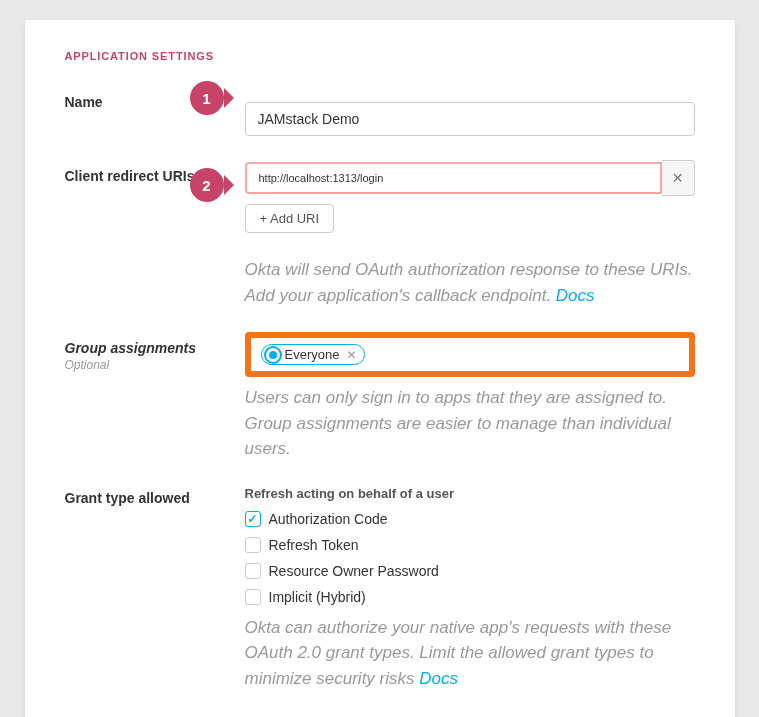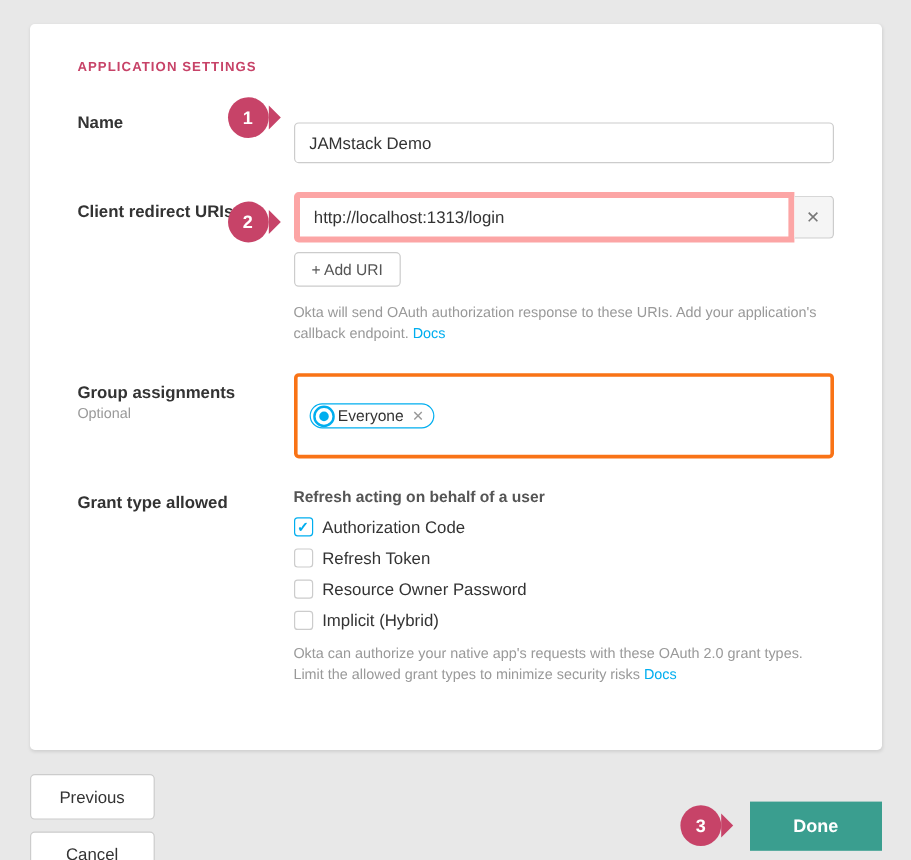--- a/index.html
+++ b/index.html
@@ -89,24 +89,24 @@
     }
 
     .uri-row {
       display: flex;
       align-items: center;
       margin-bottom: 8px;
     }
 
     .uri-input {
       flex: 1;
-      border: 5px solid #fca5a5;
+      border: 2px solid #fca5a5;
       border-radius: 4px 0 0 4px;
       padding: 8px 12px;
-      font-size: 14px;
+      font-size: 11px;
       color: #333;
       outline: none;
     }
 
     .uri-clear-btn {
       border: 1px solid #ccc;
       border-left: none;
       background: #f5f5f5;
       border-radius: 0 4px 4px 0;
       padding: 0 10px;
@@ -123,40 +123,41 @@
       background: none;
       border: 1px solid #ccc;
       border-radius: 4px;
       padding: 6px 14px;
       font-size: 13px;
       color: #555;
       cursor: pointer;
       display: inline-flex;
       align-items: center;
       gap: 4px;
-      margin-bottom: 8px;
+      margin-bottom: 20px;
     }
 
     .help-text {
-      font-size: 12px;
+      font-size: 17px;
       color: #999;
       line-height: 1.5;
       margin-top: 4px;
+      font-style: italic;
     }
 
     .help-text a {
       color: #00aeef;
       text-decoration: none;
     }
 
     .group-tag-input {
       width: 100%;
-      border: 3px solid #f97316;
-      border-radius: 4px;
-      padding: 22px 10px;
+      border: 6px solid #f97316;
+      border-radius: 4px;
+      padding: 6px 10px;
       display: flex;
       align-items: flex-end;
       flex-wrap: wrap;
       gap: 6px;
       min-height: 38px;
     }
 
     .tag {
       background: #fff;
       border: 1.5px solid #00aeef;
@@ -313,32 +314,33 @@
           <button class="add-uri-btn">+ Add URI</button>
           <p class="help-text">
             <span>Okta will send OAuth authorization response to these URIs. Add your application's callback endpoint.</span>
             <a href="#">Docs</a>
           </p>
         </div>
       </div>
     </div>
 
     <div class="form-row">
-      <div class="form-label-col" style="flex-direction:column; align-items:flex-start; padding-top:8px;">
+      <div class="form-label-col" style="flex-direction:column; align-items:flex-start; padding-top:8px;font-style:italic;">
         <span class="form-label">Group assignments</span>
         <span class="form-label-sub">Optional</span>
       </div>
       <div class="form-content">
         <div class="group-tag-input">
           <div class="tag">
             <span class="tag-radio"></span>
             <span>Everyone</span>
             <span class="tag-close">✕</span>
           </div>
         </div>
+        <p class="help-text" style="margin-top:8px;">Users can only sign in to apps that they are assigned to. Group assignments are easier to manage than individual users.</p>
       </div>
     </div>
 
     <div class="form-row" style="align-items:flex-start;">
       <div class="form-label-col" style="padding-top:4px;">
         <span class="form-label">Grant type allowed</span>
       </div>
       <div class="form-content">
         <div class="grant-section">Refresh acting on behalf of a user</div>
         <div class="checkbox-row">

